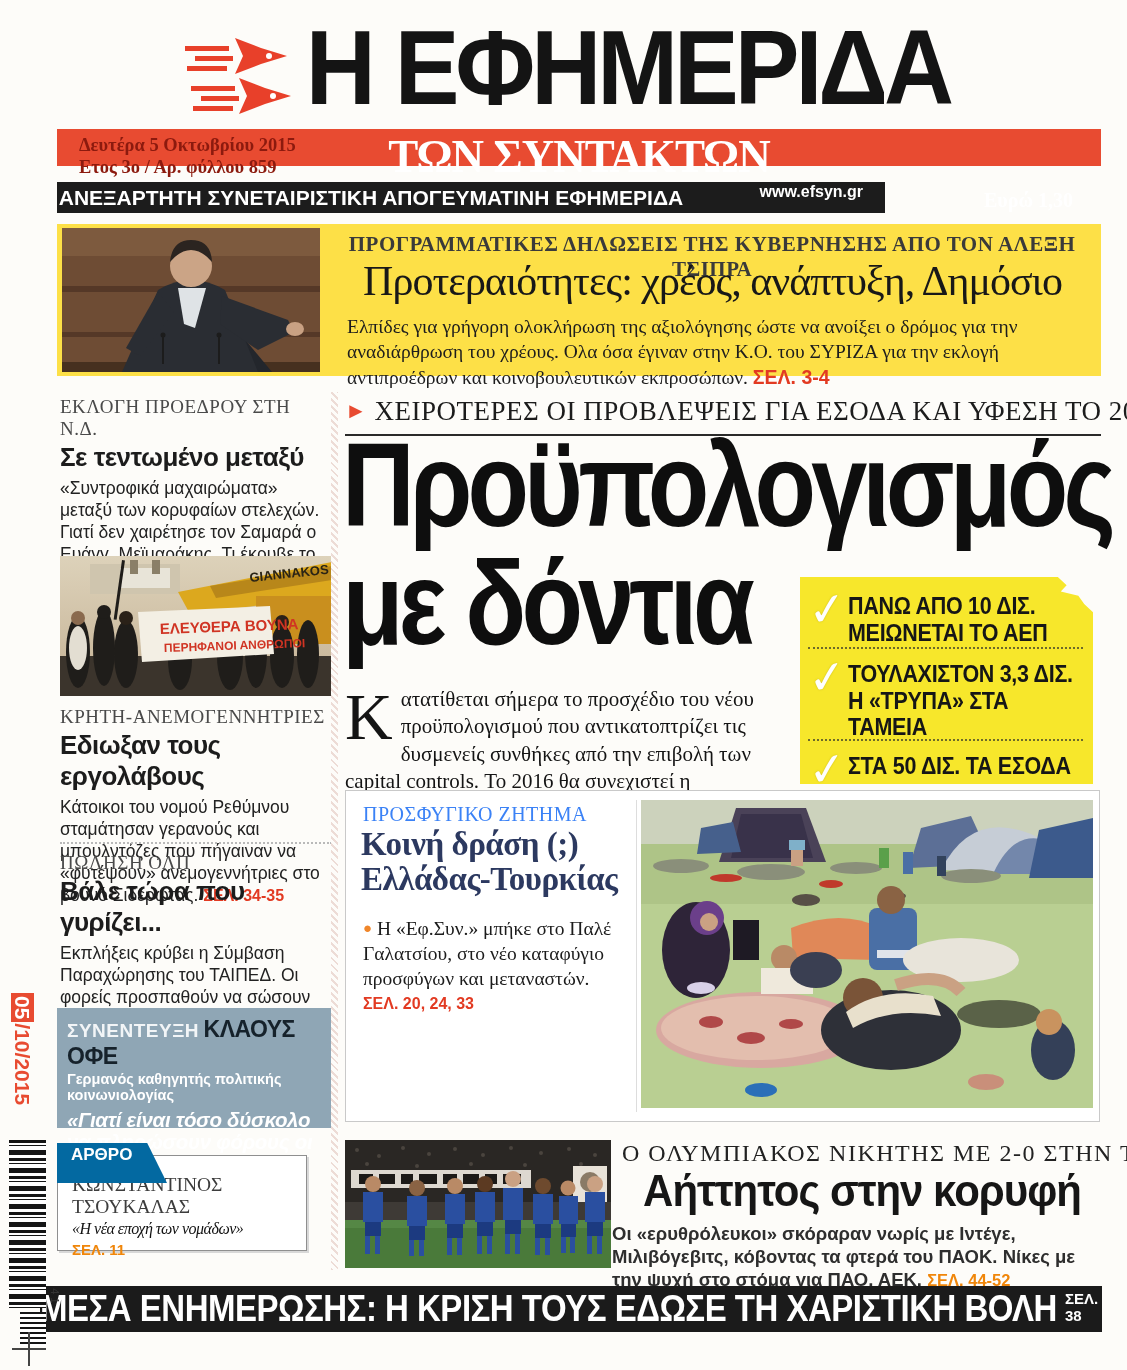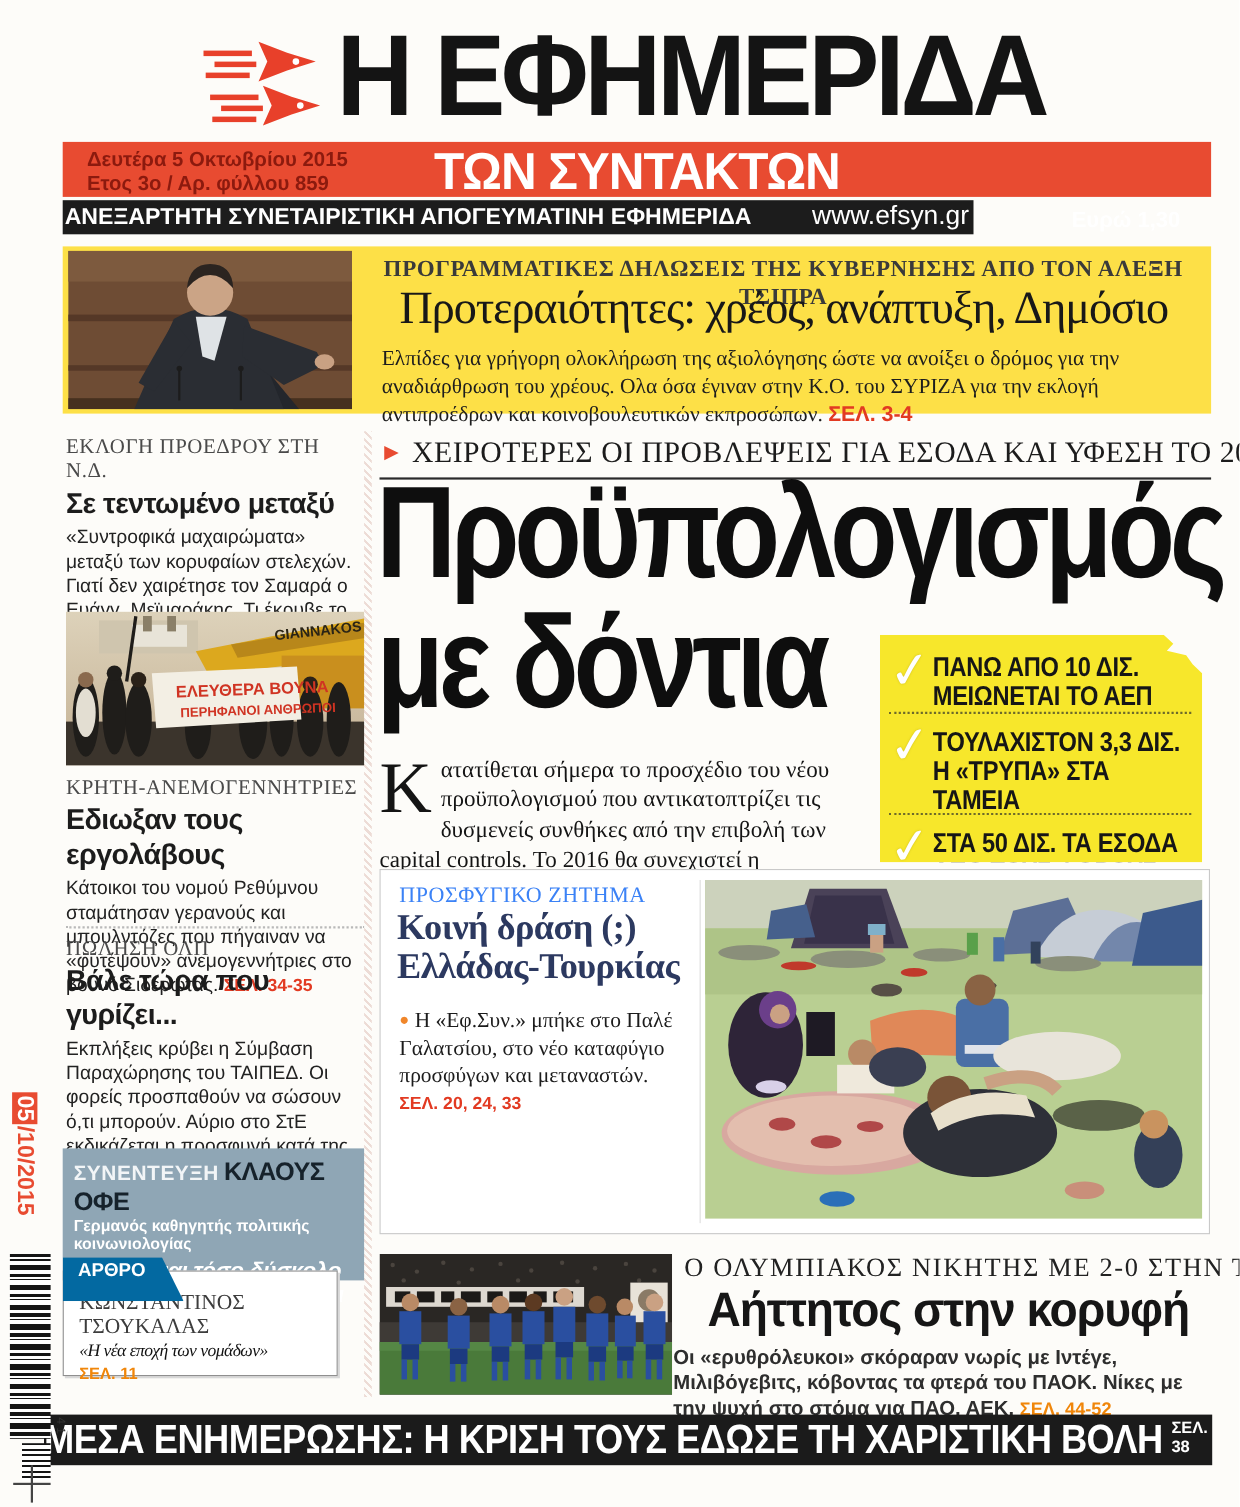--- a/index.html
+++ b/index.html
@@ -5,29 +5,29 @@
   html,body{margin:0;padding:0;background:#ffffff;}
   .sans{font-family:"Liberation Sans","DejaVu Sans",sans-serif;}
   .serif{font-family:"Liberation Serif","DejaVu Serif",serif;}
   #page{position:relative;width:1127px;height:1370px;background:#fdfcf9;overflow:hidden;
         font-family:"Liberation Sans","DejaVu Sans",sans-serif;}
 
   
   .mast-title{position:absolute;left:258px;top:8px;width:740px;text-align:center;
     font-weight:bold;font-size:97px;letter-spacing:-4px;color:#141414;
     transform:scaleY(1.08);transform-origin:center top;white-space:nowrap;}
-  .red-band{position:absolute;left:57px;top:129px;width:1044px;height:50px;background:#e84b31;}
+  .red-band{position:absolute;left:57px;top:129px;width:1044px;height:37px;background:#e84b31;font-family:Liberation Serif, serif;}
   .date-block{position:absolute;left:22px;top:5px;color:#8c1a0e;font-weight:bold;font-size:18.5px;line-height:1.2;}
   .band-center{position:absolute;left:0;right:0;top:0px;text-align:center;color:#fff;
     font-weight:bold;font-size:45px;letter-spacing:-1px;transform:scaleY(1.05);transform-origin:center top;}
   .band-price{position:absolute;right:28px;top:16px;color:#fff;font-weight:bold;font-size:20px;margin-top:44px;}
   .black-band{position:absolute;left:57px;top:182px;width:828px;height:31px;background:#1c1c1c;}
   .tagline{position:absolute;left:0;right:200px;top:4px;text-align:center;color:#fff;
     font-weight:bold;font-size:21px;letter-spacing:0px;}
-  .website{position:absolute;right:4px;top:1px;color:#fff;font-weight:normal;font-size:24px;}
+  .website{position:absolute;right:22px;top:1px;color:#fff;font-weight:bold;font-size:16px;}
 
   
   .top-story{position:absolute;left:57px;top:224px;width:1044px;height:152px;background:#fde047;}
   .ts-photo{position:absolute;left:5px;top:4px;width:258px;height:144px;}
   .ts-kicker{position:absolute;left:275px;top:8px;width:760px;text-align:center;
     font-family:"Liberation Serif","DejaVu Serif",serif;font-weight:bold;font-size:21px;color:#3a3a3a;letter-spacing:.5px;}
   .ts-headline{position:absolute;left:268px;top:33px;width:775px;text-align:center;
     font-family:"Liberation Serif","DejaVu Serif",serif;font-size:42px;color:#181818;white-space:nowrap;letter-spacing:-1px;}
   .ts-deck{position:absolute;left:290px;top:90px;width:740px;
     font-family:"Liberation Serif","DejaVu Serif",serif;font-size:19.5px;line-height:1.3;color:#1d1d1d;}
@@ -39,21 +39,21 @@
   .kicker-serif{font-family:"Liberation Serif","DejaVu Serif",serif;font-size:19px;color:#4a4a4a;letter-spacing:.5px;}
   .lc{position:absolute;left:60px;width:272px;}
   .lc-head{font-weight:bold;font-size:26px;color:#1c1c1c;letter-spacing:-.5px;margin:2px 0 4px 0;}
   .lc-body{font-size:17.5px;line-height:1.26;color:#222;}
   .lc-body .ref{font-size:16px;}
   .dotted-sep{position:absolute;left:60px;width:272px;border-top:2px dotted #b9b9b9;}
   .hatch{position:absolute;left:331px;top:392px;width:7px;height:878px;
     background:repeating-linear-gradient(45deg,#eddcd6 0 2px,#fdfcf9 2px 5px);}
 
   
-  .int-box{position:absolute;left:57px;top:1008px;width:278px;height:120px;background:#8fa6b5;padding:8px 10px;box-sizing:border-box;margin-top:36px;}
+  .int-box{position:absolute;left:57px;top:1008px;width:278px;height:120px;background:#8fa6b5;padding:8px 10px;box-sizing:border-box;}
   .int-label{color:#f2f5f7;font-weight:bold;font-size:19px;letter-spacing:.5px;display:inline;}
   .int-name{color:#16222b;font-weight:bold;font-size:23px;letter-spacing:-.5px;display:inline;}
   .int-sub{color:#ffffff;font-weight:bold;font-size:14.5px;margin-top:1px;}
   .int-quote{color:#ffffff;font-weight:bold;font-style:italic;font-size:20.5px;line-height:1.05;margin-top:6px;letter-spacing:-.3px;}
   .int-ref{color:#ffffff;font-weight:bold;font-size:16px;}
 
   
   .art-box{position:absolute;left:57px;top:1155px;width:250px;height:96px;background:#fff;
     border:1px solid #8f8f8f;box-shadow:2px 2px 0 #d8d8d8;padding:10px 12px 0 14px;box-sizing:border-box;}
   .art-tab{position:absolute;left:57px;top:1143px;width:110px;height:40px;background:#0369a1;

